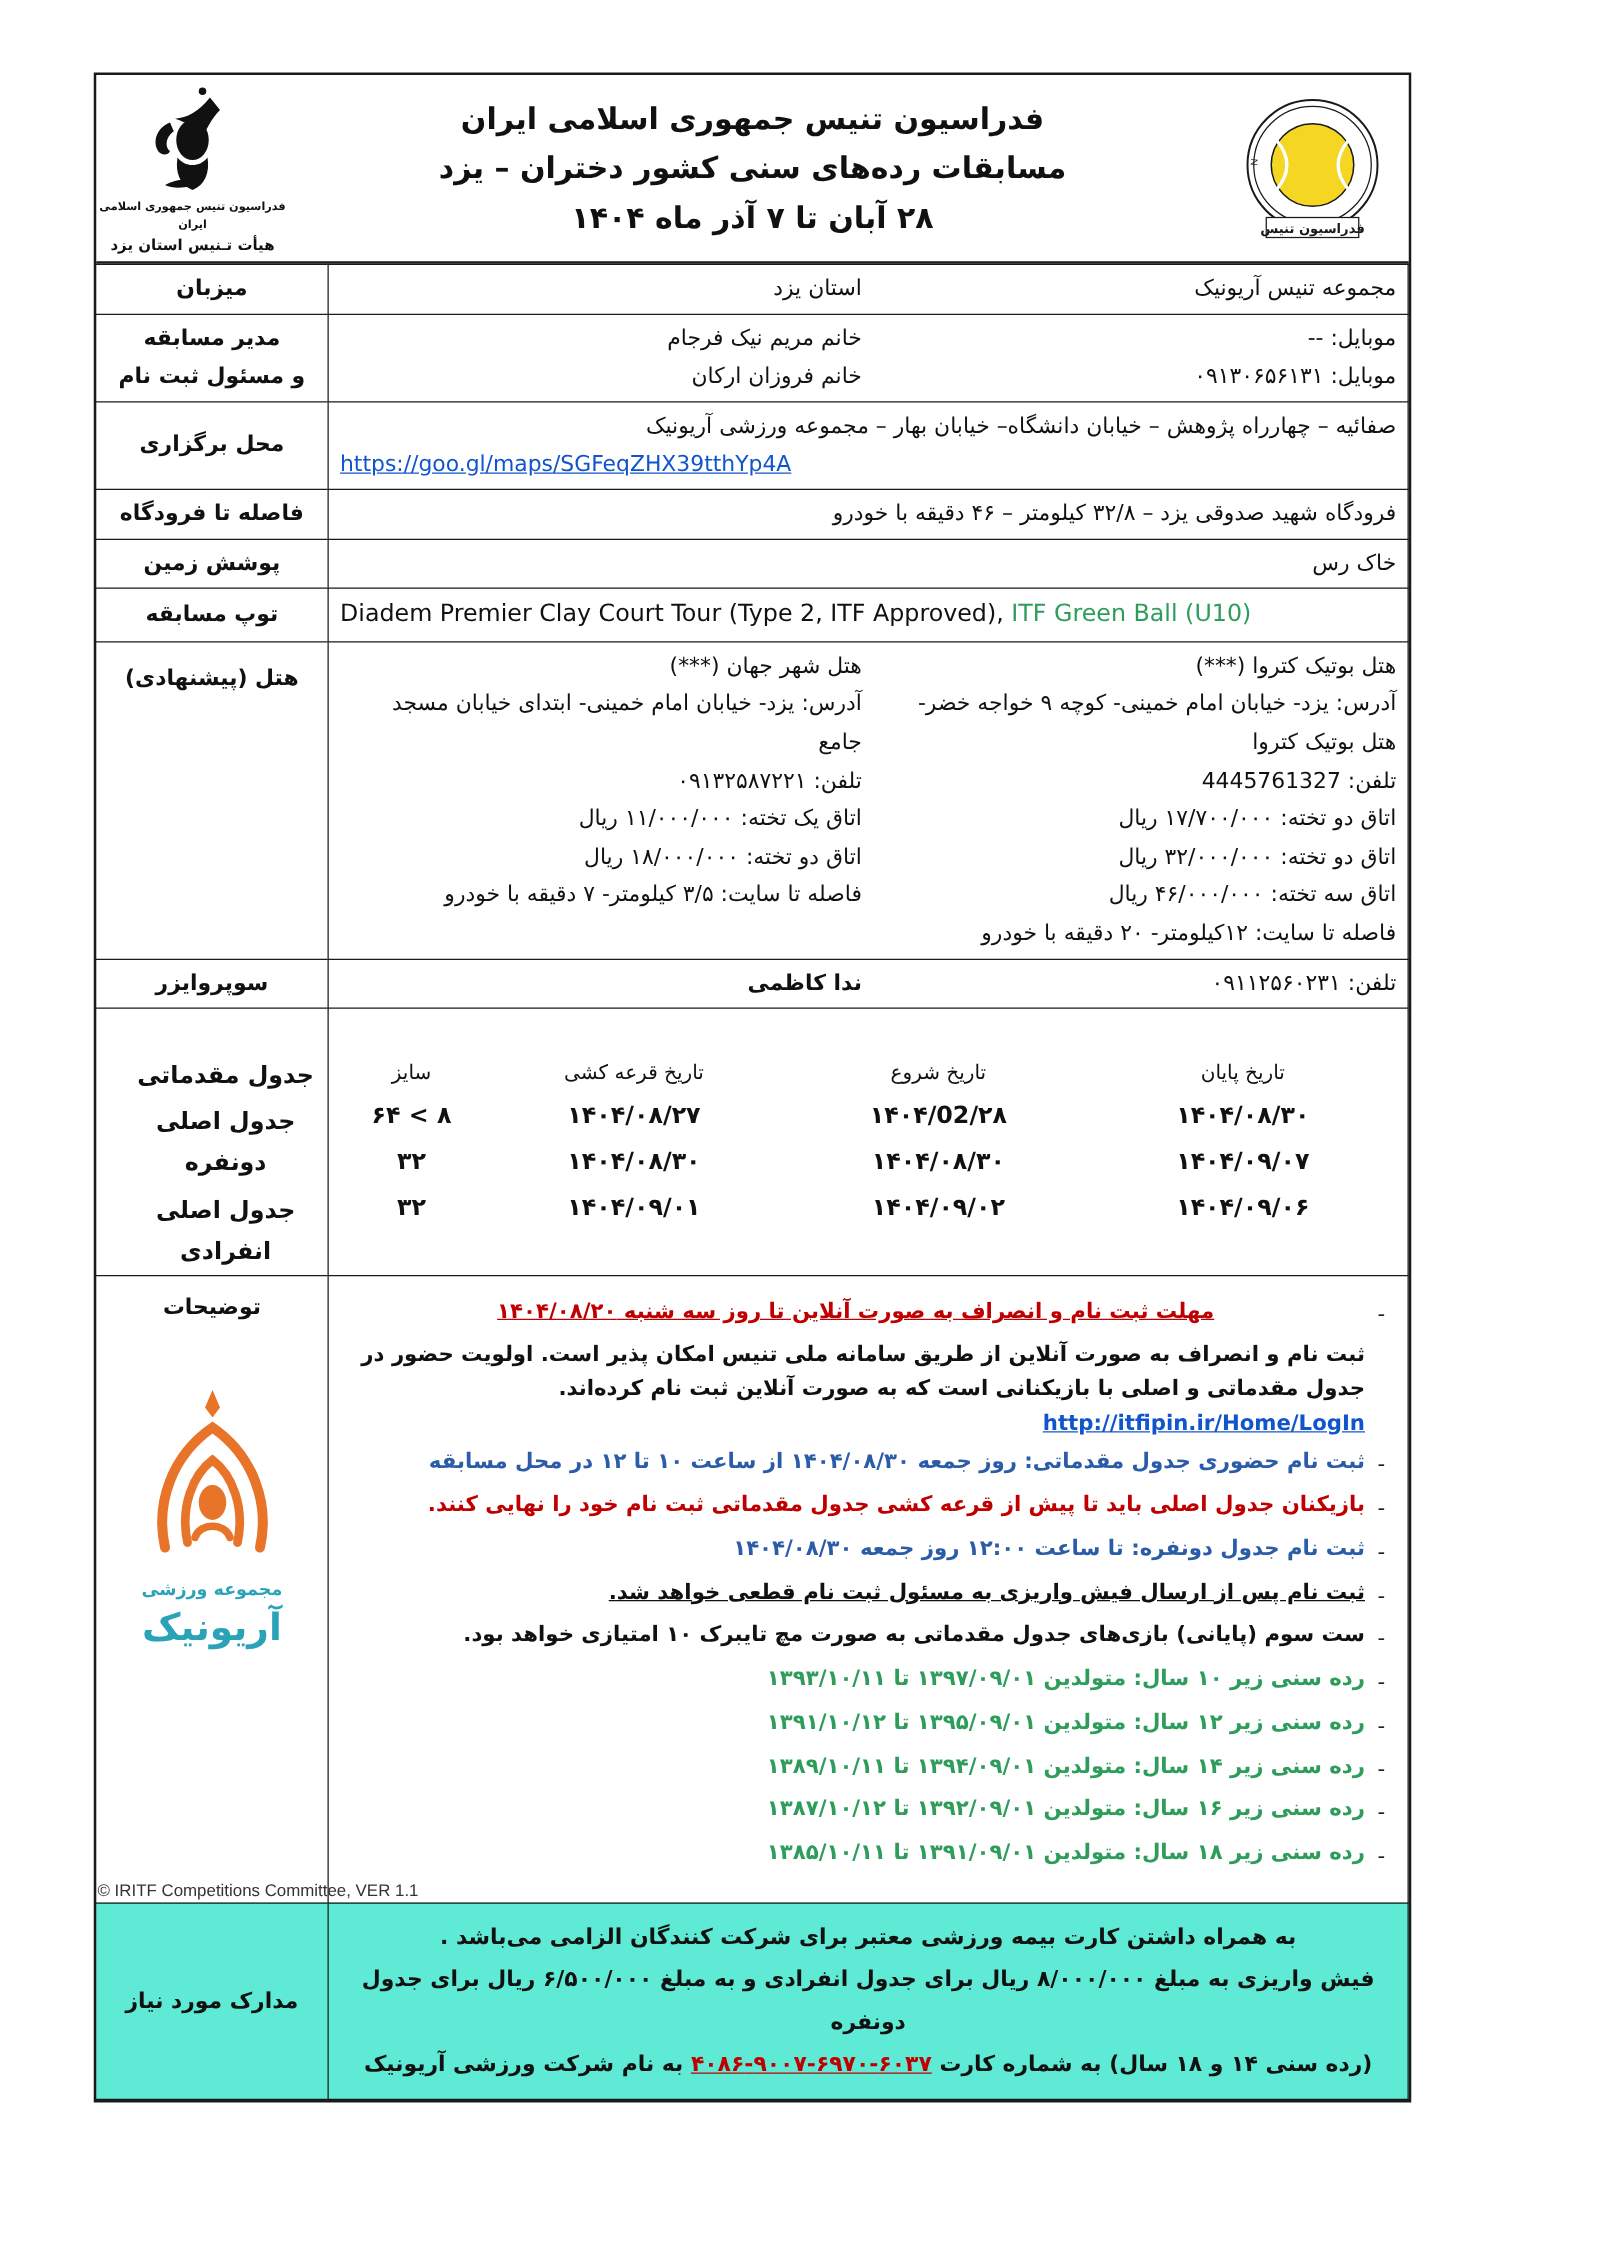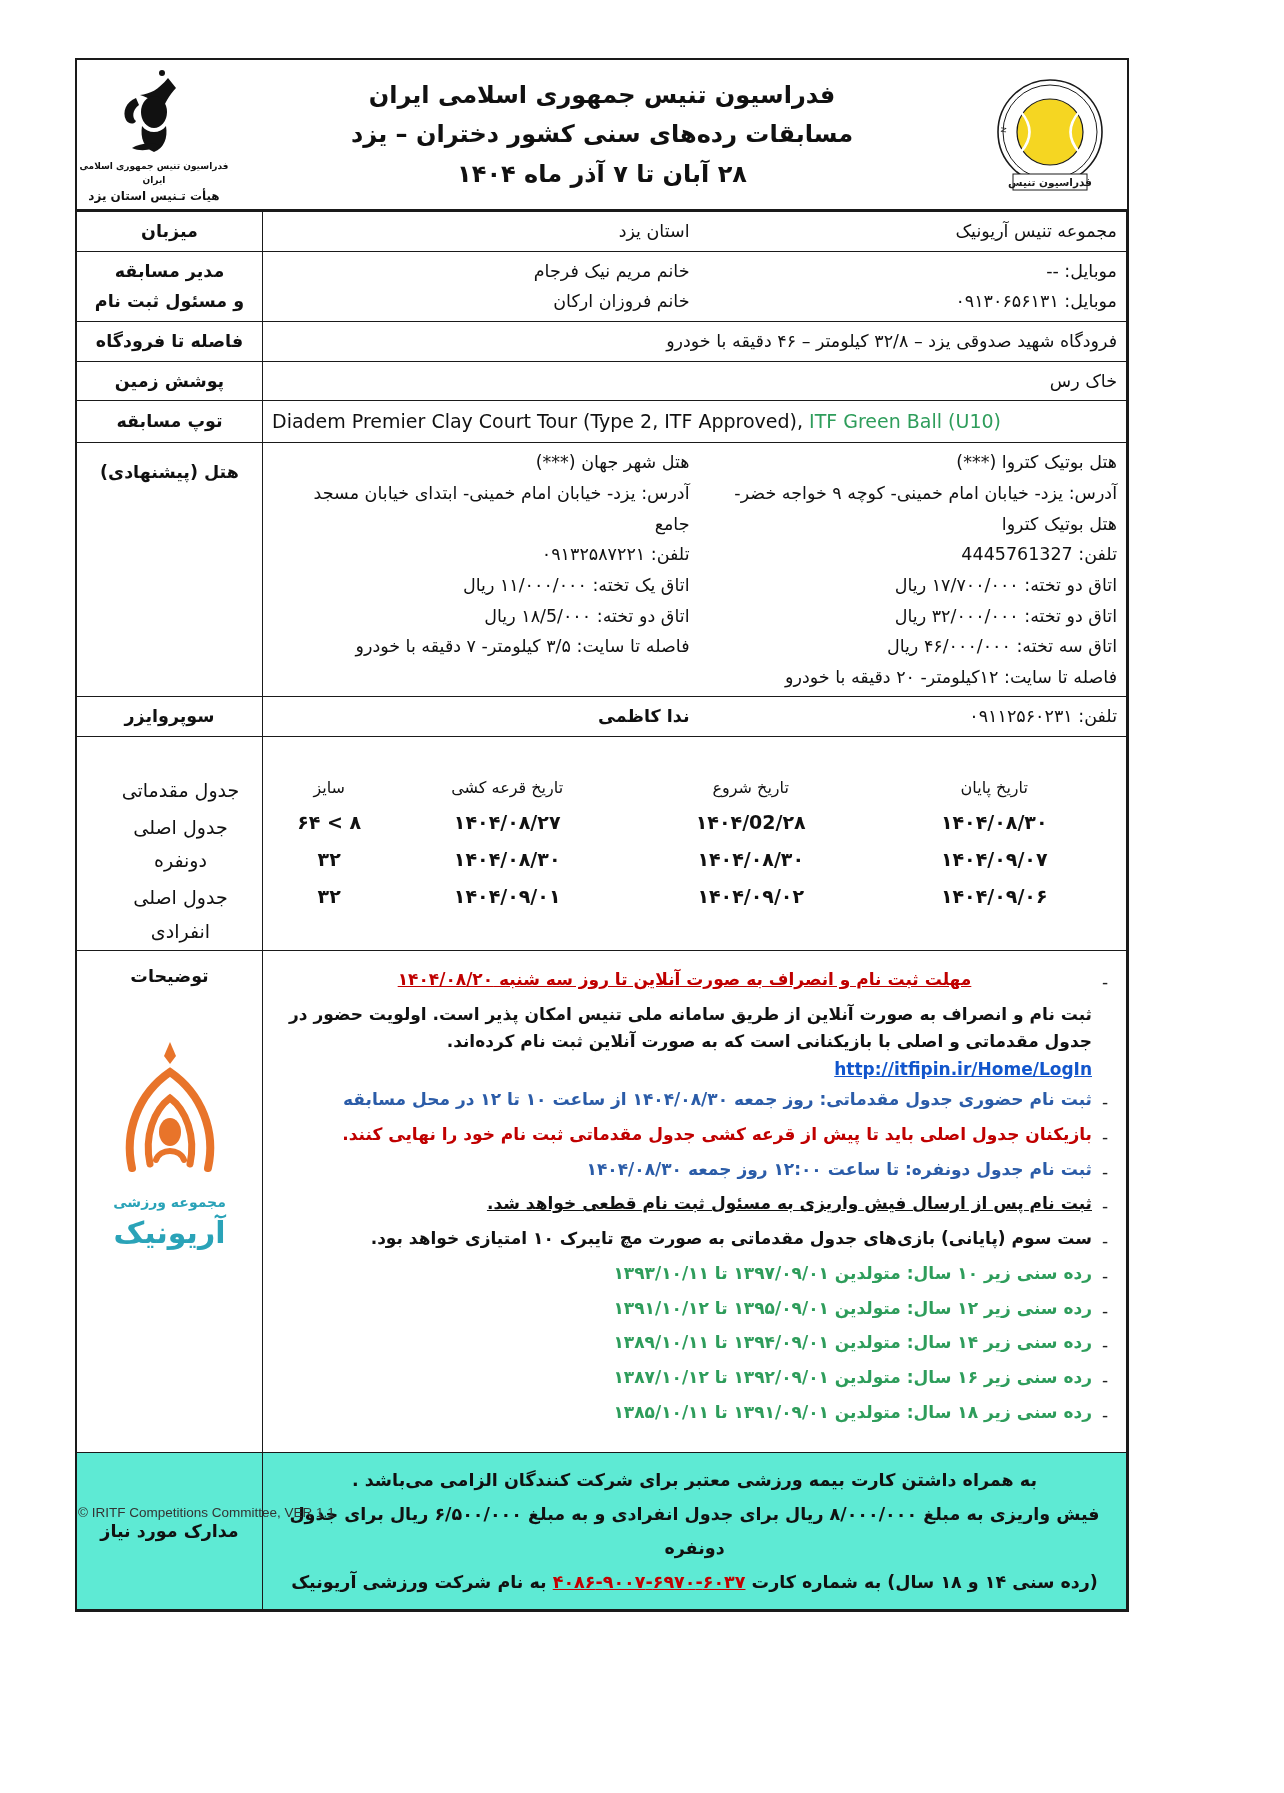--- a/index.html
+++ b/index.html
@@ -55,21 +55,21 @@
   .ltr{direction:ltr;unicode-bidi:isolate;text-align:left;}
   a.lnk{color:#1155cc;text-decoration:underline;}
   .green{color:#2e9d5b;}
   .redline{color:#c00000;}
   .blue{color:#2b5ca8;}
   .center{text-align:center;}
 
   
   table.draws{border-collapse:collapse;width:100%;table-layout:fixed;}
   table.draws td{padding:2px 6px;font-size:17.5px;text-align:center;border:none;}
-  table.draws td.dlabel{font-weight:normal;font-size:19px;padding-left:28px;}
+  table.draws td.dlabel{font-weight:bold;font-size:19px;padding-left:28px;}
   table.draws td.hd{font-size:16px;}
   table.draws td.num{font-weight:bold;font-size:19px;letter-spacing:.5px;}
 
   
   .notes{padding:6px 2px 8px 2px;}
   .note-row{display:flex;align-items:flex-start;gap:6px;margin:3px 0;}
   .note-dash{width:14px;flex:0 0 14px;text-align:center;font-size:17px;color:#222;padding-top:2px;}
   .note-txt{flex:1;font-size:17px;line-height:1.62;text-align:right;}
   .note-txt.bold{font-weight:bold;}
   .note-center{text-align:center;}
@@ -164,20 +164,29 @@
           <div class="col-l">موبایل: ۰۹۱۳۰۶۵۶۱۳۱</div>
           <div class="col-r">خانم فروزان ارکان</div>
         </div>
       </td>
       <td class="lbl">
         <div>مدیر مسابقه</div>
         <div>و مسئول ثبت نام</div>
       </td>
     </tr>
 
+    <tr>
+      <td class="val">
+        <div>صفائیه – چهارراه پژوهش – خیابان دانشگاه– خیابان بهار – مجموعه ورزشی آریونیک</div>
+        <div class="ltr">
+          <a class="lnk" href="#">https://goo.gl/maps/SGFeqZHX39tthYp4A</a>
+        </div>
+      </td>
+      <td class="lbl">محل برگزاری</td>
+    </tr>
 
     <tr>
       <td class="val center">فرودگاه شهید صدوقی یزد – ۳۲/۸ کیلومتر – ۴۶ دقیقه با خودرو</td>
       <td class="lbl">فاصله تا فرودگاه</td>
     </tr>
 
     <tr>
       <td class="val center">خاک رس</td>
       <td class="lbl">پوشش زمین</td>
     </tr>
@@ -205,21 +214,21 @@
         <div class="two-col">
           <div class="col-l">تلفن: 4445761327</div>
           <div class="col-r">تلفن: ۰۹۱۳۲۵۸۷۲۲۱</div>
         </div>
         <div class="two-col">
           <div class="col-l">اتاق دو تخته: ۱۷/۷۰۰/۰۰۰ ریال</div>
           <div class="col-r">اتاق یک تخته: ۱۱/۰۰۰/۰۰۰ ریال</div>
         </div>
         <div class="two-col">
           <div class="col-l">اتاق دو تخته: ۳۲/۰۰۰/۰۰۰ ریال</div>
-          <div class="col-r">اتاق دو تخته: ۱۸/5/۰۰۰ ریال</div>
+          <div class="col-r">اتاق دو تخته: ۱۸/۰۰۰/۰۰۰ ریال</div>
         </div>
         <div class="two-col">
           <div class="col-l">اتاق سه تخته: ۴۶/۰۰۰/۰۰۰ ریال</div>
           <div class="col-r">فاصله تا سایت: ۳/۵ کیلومتر- ۷ دقیقه با خودرو</div>
         </div>
         <div class="two-col">
           <div class="col-l">فاصله تا سایت: ۱۲کیلومتر- ۲۰ دقیقه با خودرو</div>
           <div class="col-r"></div>
         </div>
       </td>

